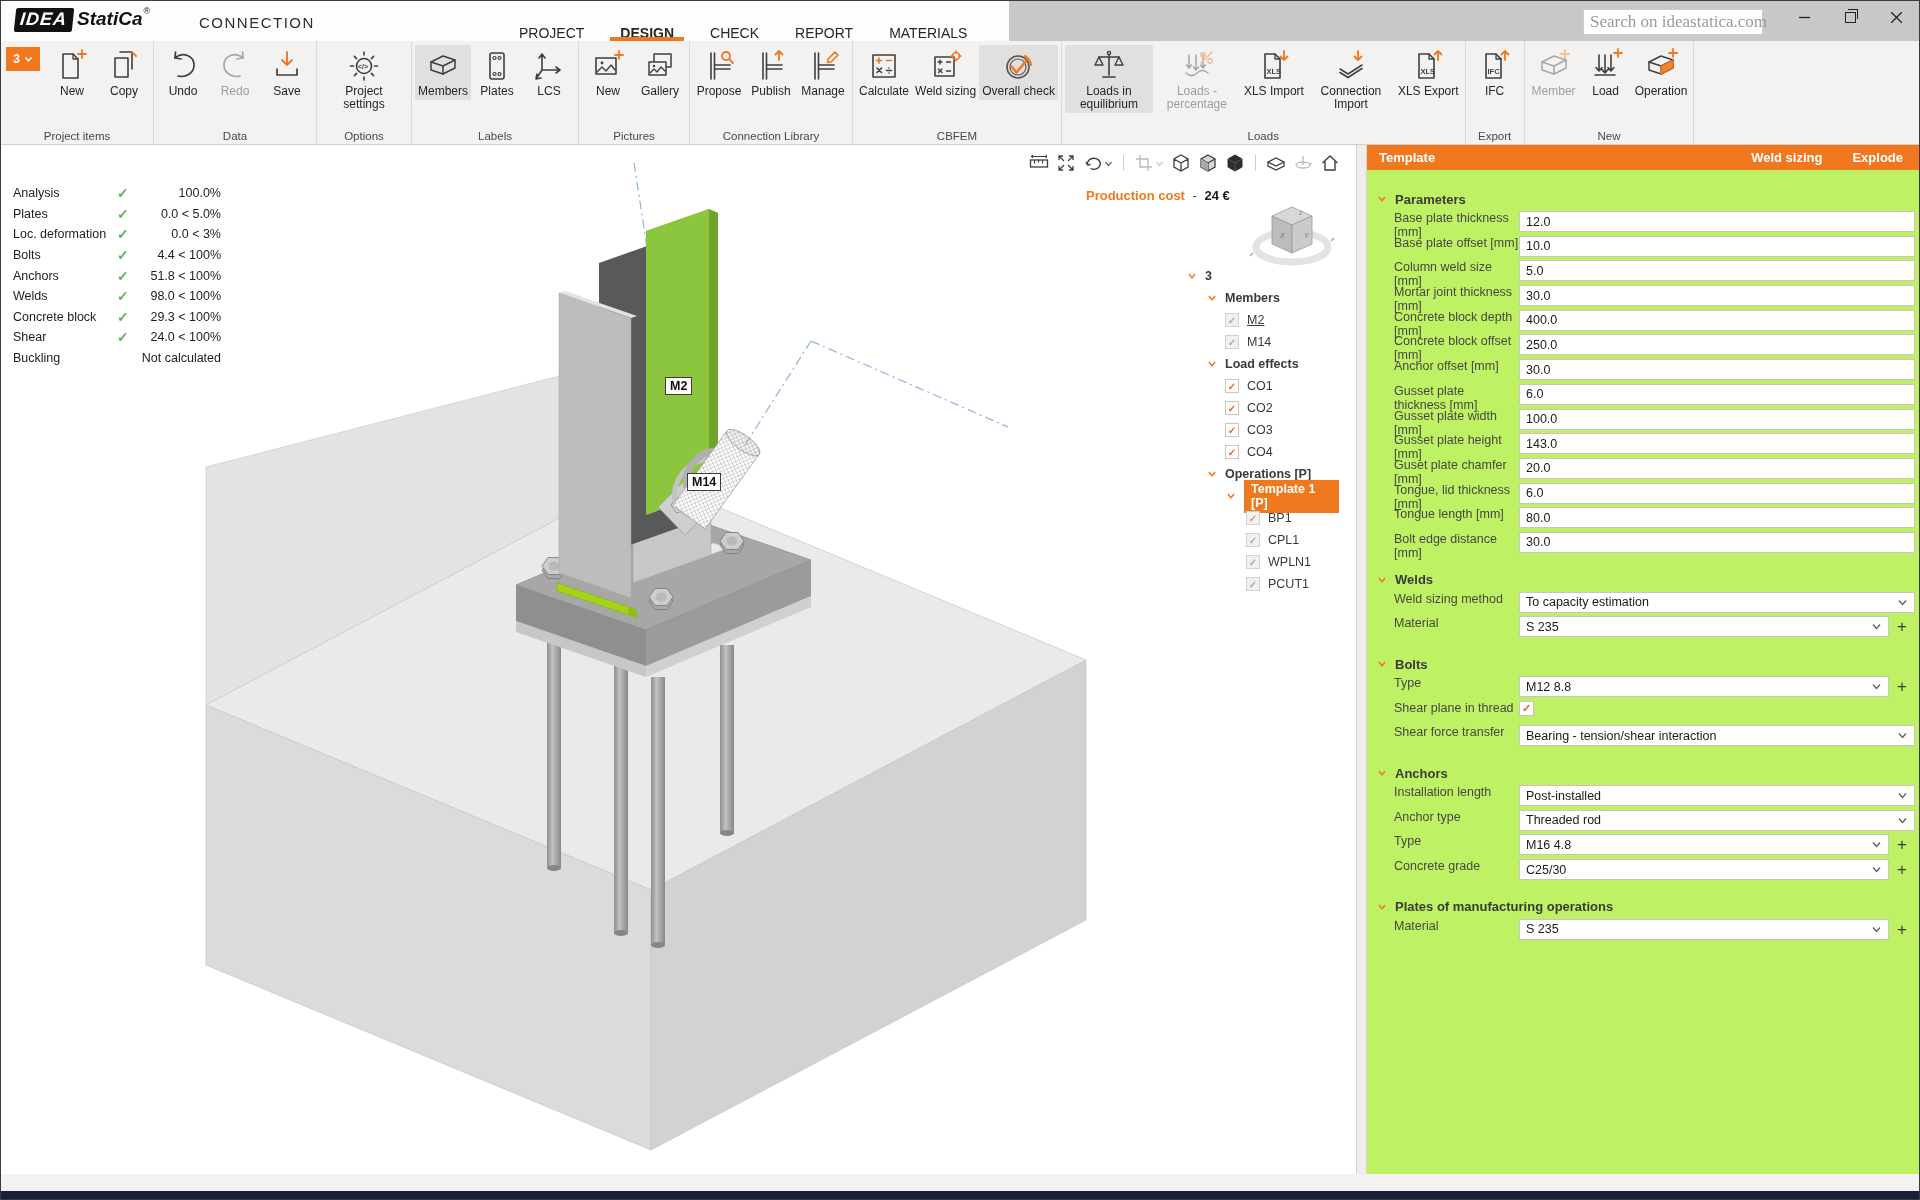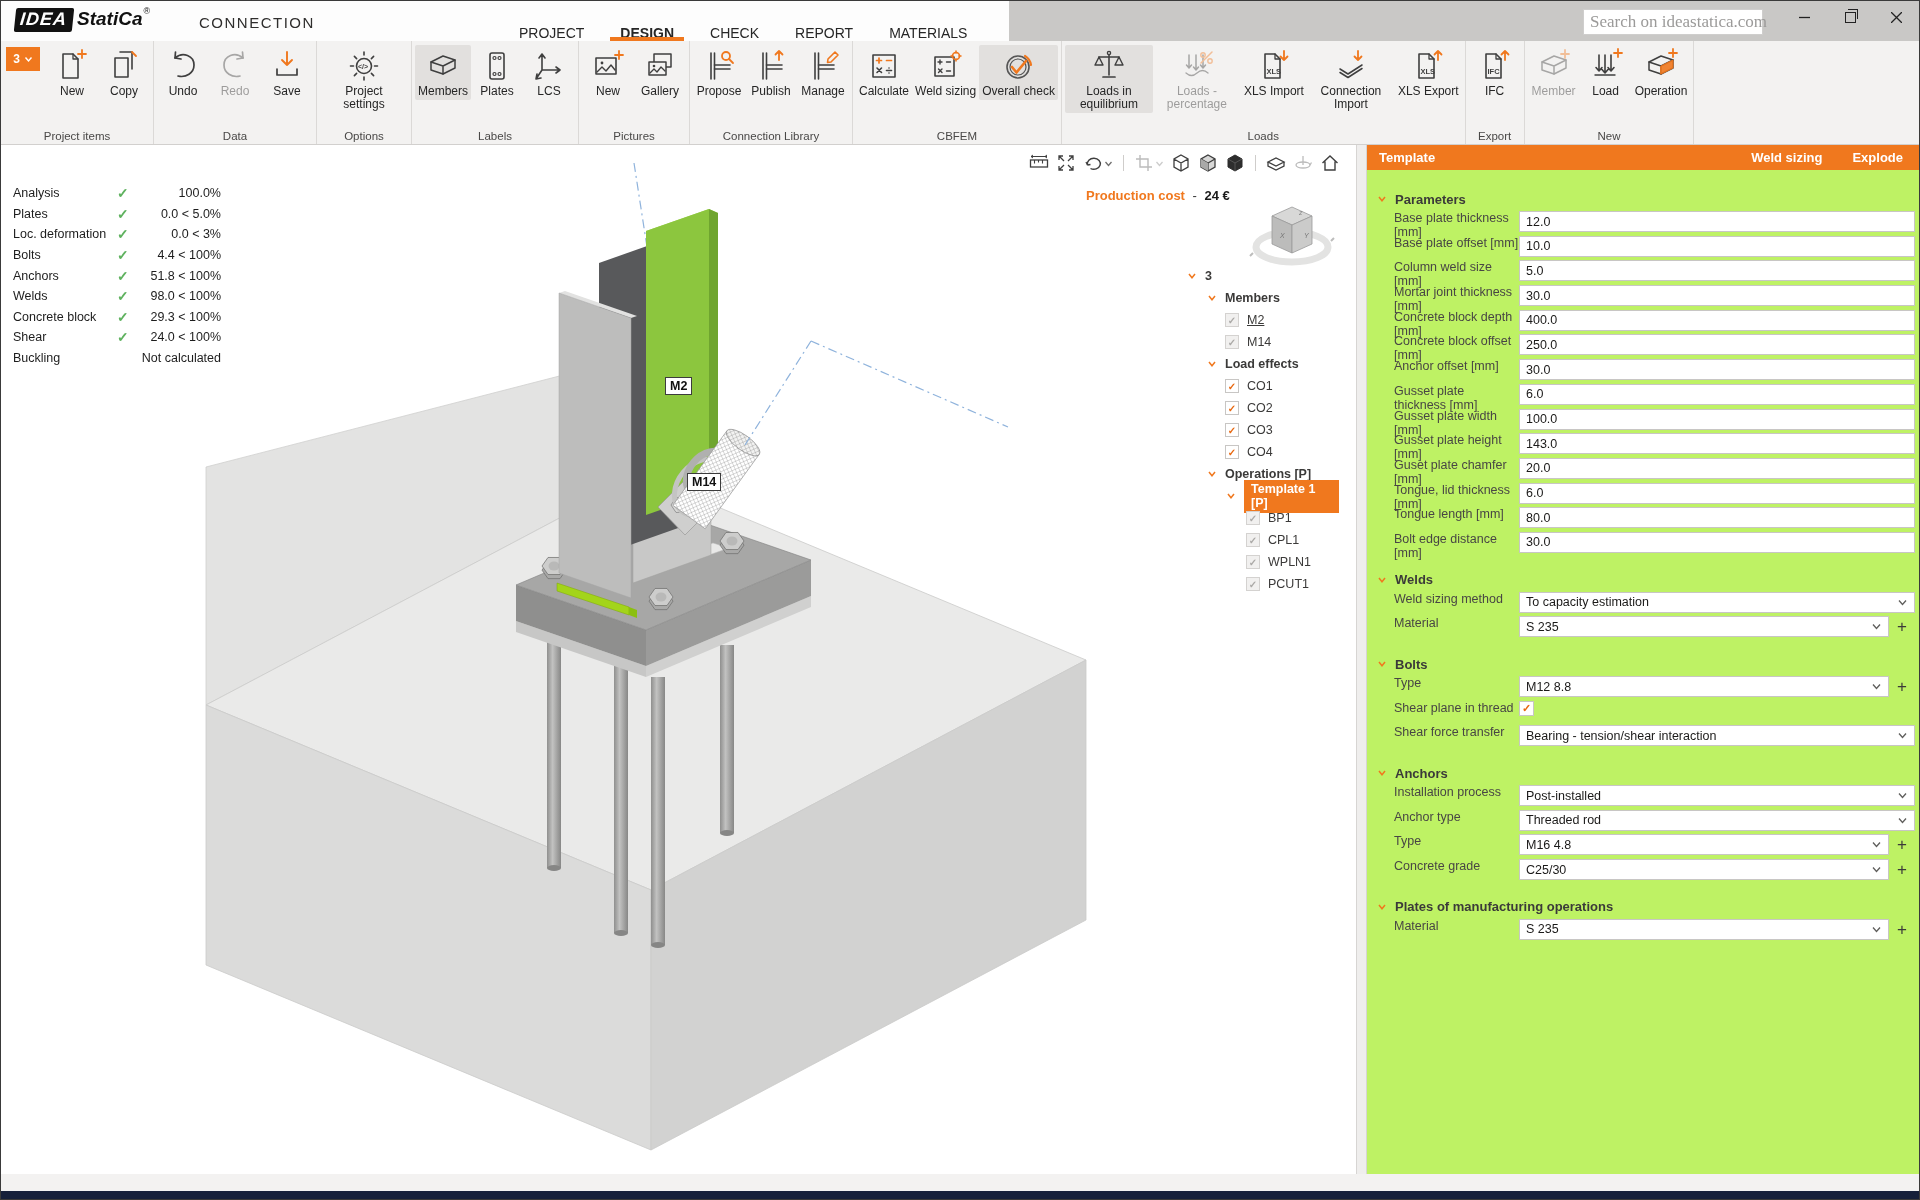--- a/index.html
+++ b/index.html
@@ -978,21 +978,21 @@
           <div class="psec">
             <div class="psec-head">
               <span class="chev">
                 <svg width="10" height="10" viewBox="0 0 10 10">
                   <path d="M2 3 L5 6.8 L8 3" stroke="#f0781e" stroke-width="1.5" fill="none"></path>
                 </svg>
               </span>
               <span class="psec-title">Anchors</span>
             </div>
             <div class="prow">
-              <span class="plabel">Installation process</span>
+              <span class="plabel">Installation length</span>
               <span class="pfield w-full">
                 <span class="sel-text">Post-installed</span>
                 <span class="sel-chev">
                   <svg width="11" height="11" viewBox="0 0 11 11">
                     <path d="M2 3.5 L5.5 7.5 L9 3.5" stroke="#5f5e5c" stroke-width="1.3" fill="none"></path>
                   </svg>
                 </span>
               </span>
             </div>
             <div class="prow">

